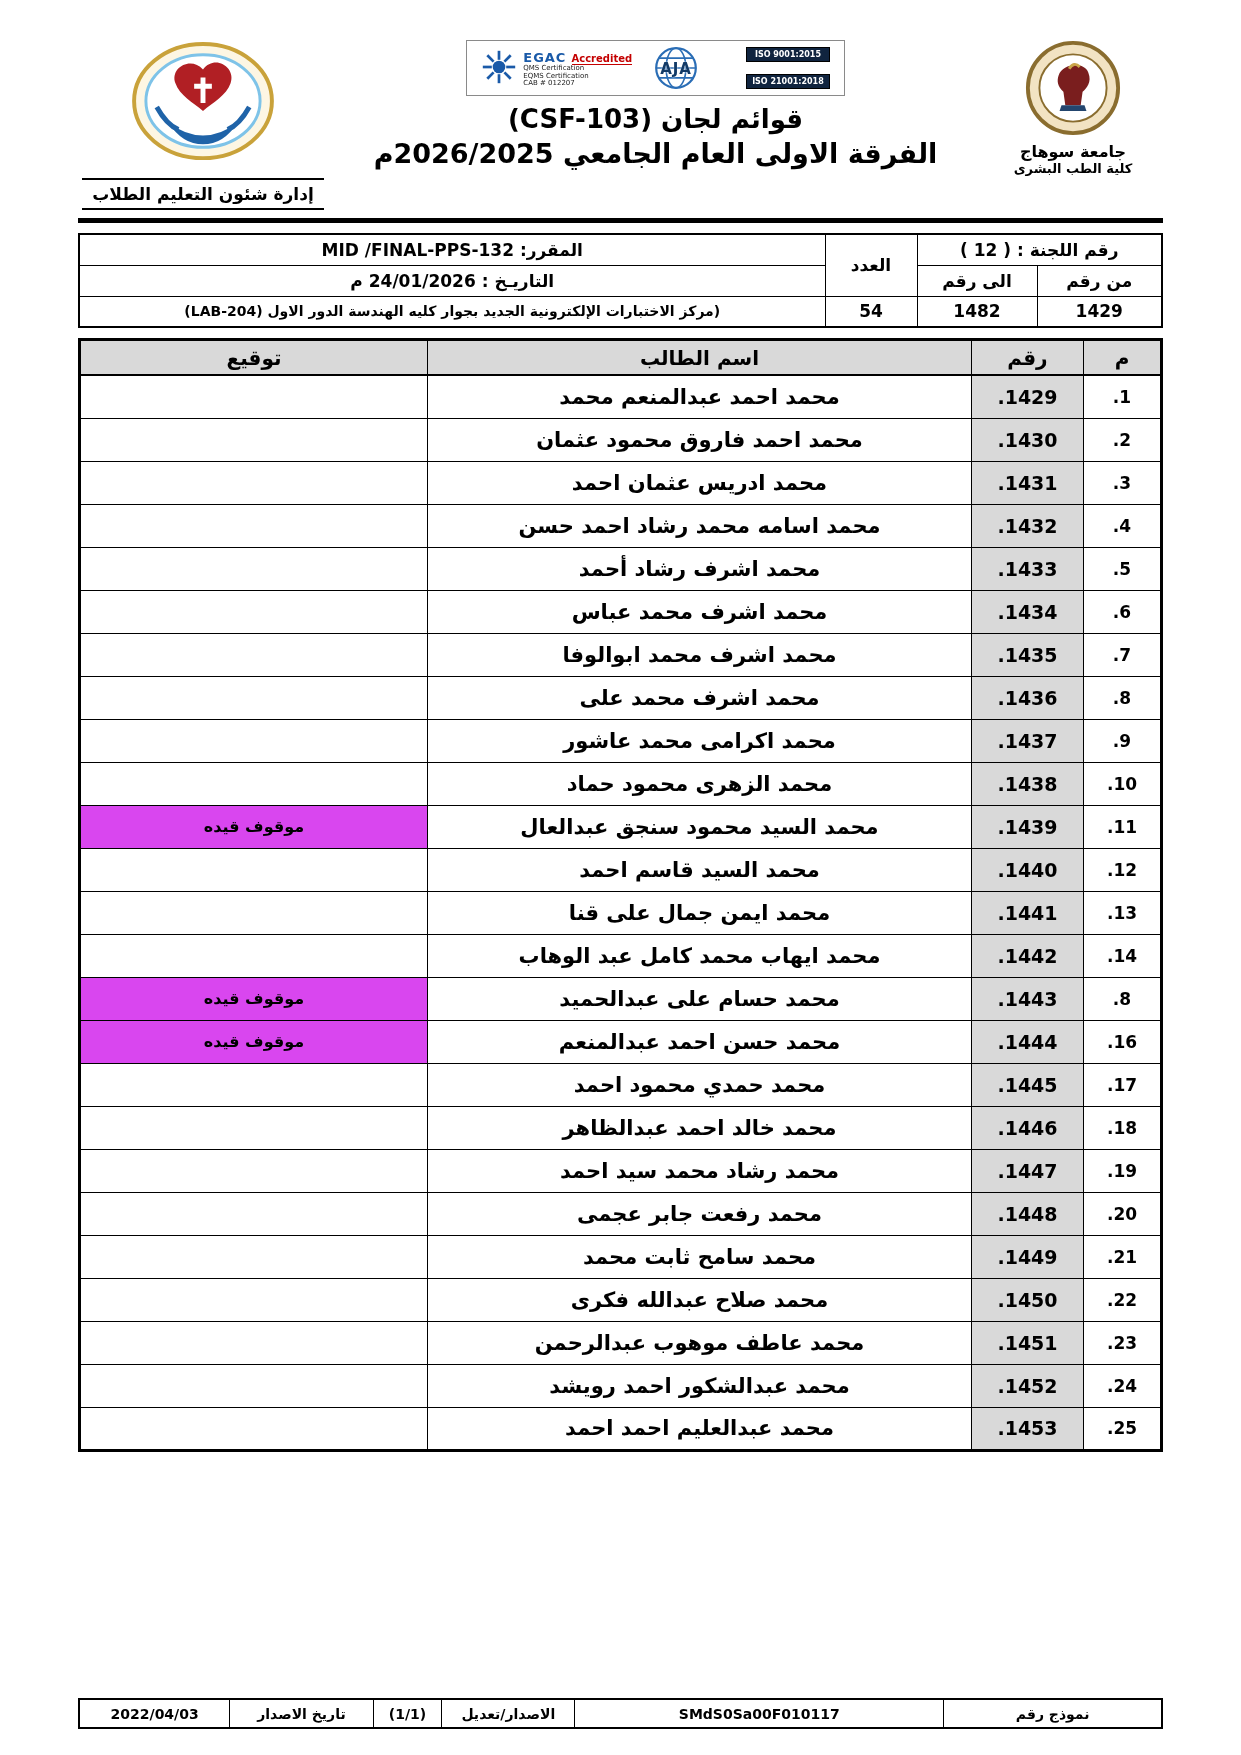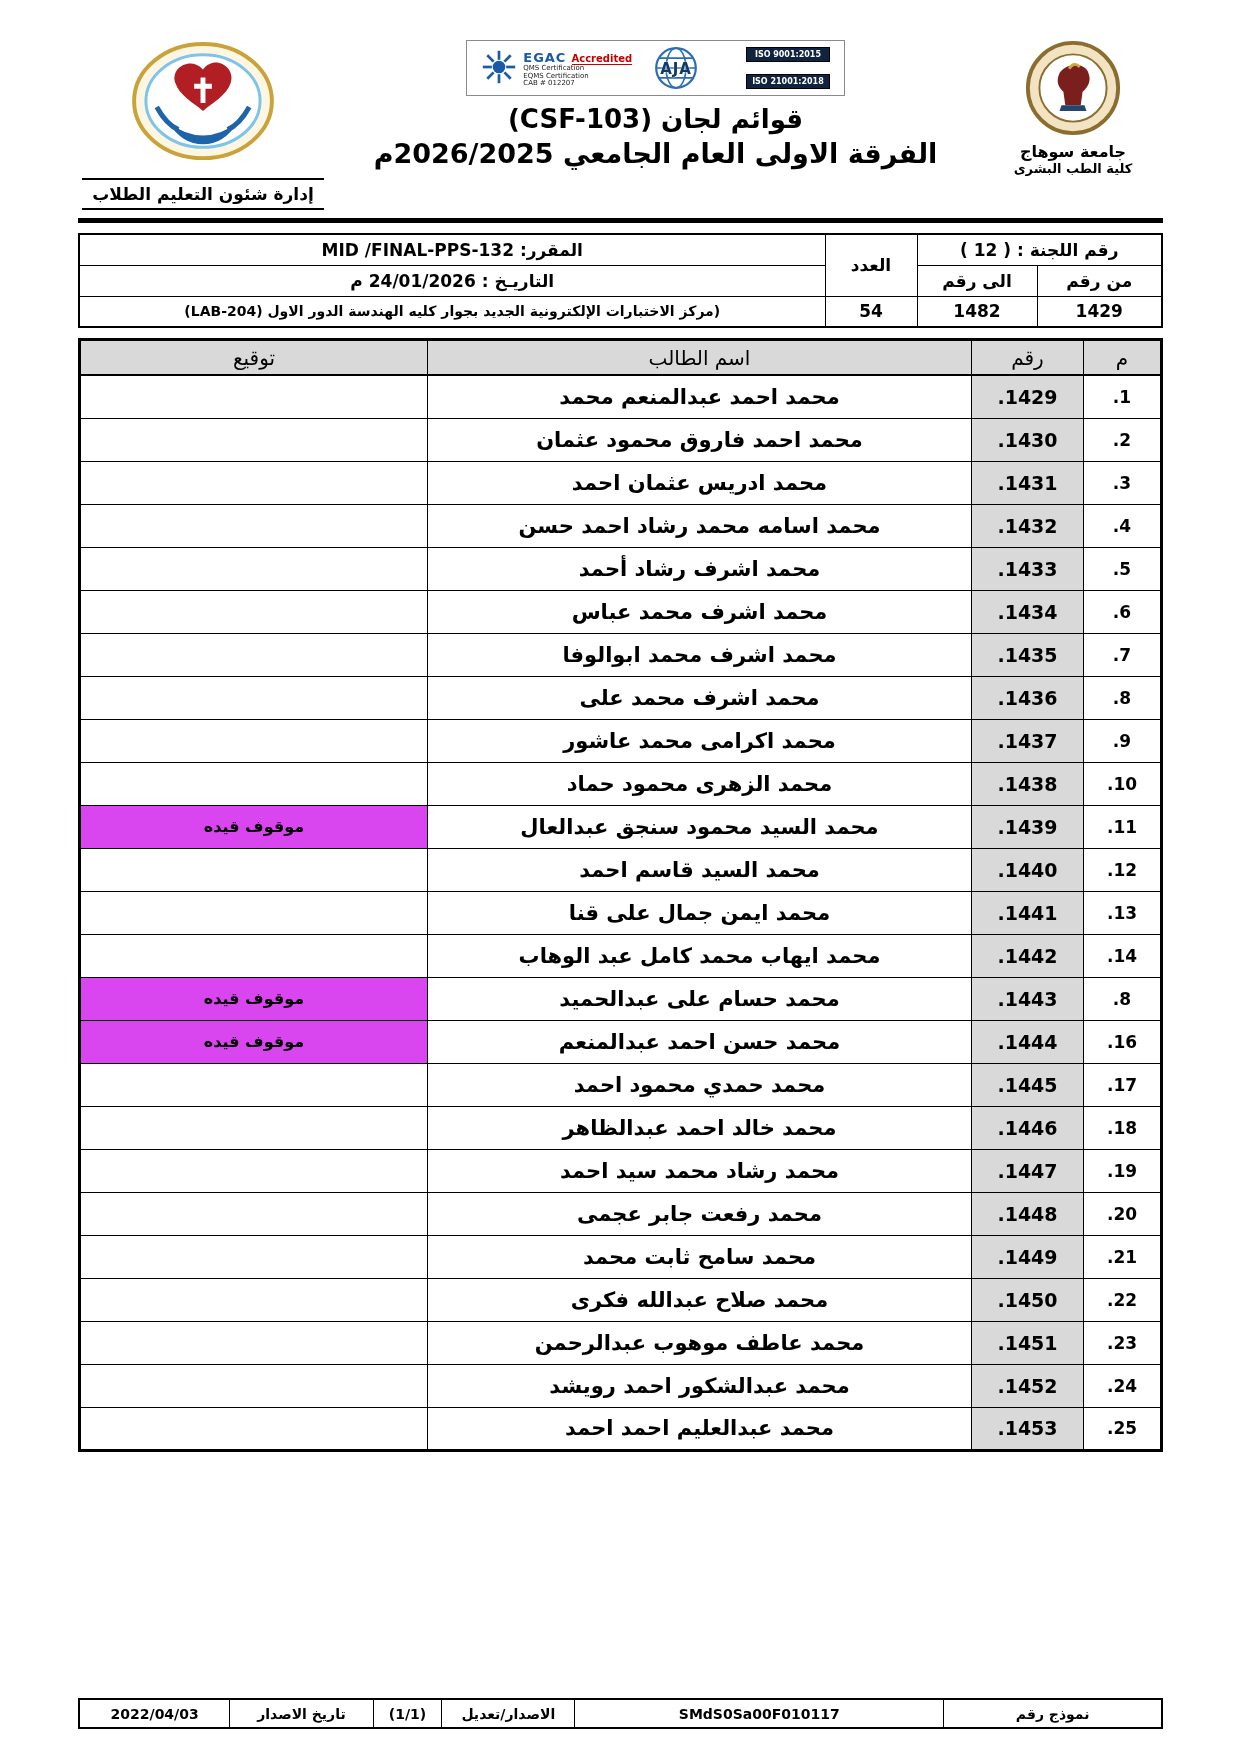--- a/index.html
+++ b/index.html
@@ -32,21 +32,21 @@
 
   
   table{border-collapse:collapse;width:100%;}
   .info-table{border:2px solid #000;table-layout:fixed;}
   .info-table td{border:1px solid #000;text-align:center;font-weight:bold;font-size:17px;height:31px;padding:1px 6px;box-sizing:border-box;}
   .info-table .w-from{width:125px;} .info-table .w-to{width:120px;} .info-table .w-count{width:92px;}
   .info-table td.location{font-size:14px;}
 
   
   .students-table{border:3px solid #000;margin-top:10px;table-layout:fixed;}
-  .students-table th{border:1px solid #000;border-bottom:2px solid #000;background:#d9d9d9;font-size:20px;font-weight:normal;height:33px;padding:0;}
+  .students-table th{border:1px solid #000;border-bottom:2px solid #000;background:#d9d9d9;font-size:20px;font-weight:bold;height:33px;padding:0;}
   .students-table td{border:1px solid #000;height:43px;text-align:center;font-weight:bold;padding:0 6px;box-sizing:border-box;vertical-align:middle;}
   .c-serial{width:78px;} .c-number{width:112px;} .c-sign{width:348px;}
   .students-table td.c-serial{font-size:17px;}
   .students-table td.c-number{background:#d9d9d9;font-size:19px;}
   .students-table td.c-name{font-size:21px;}
   .students-table td.c-sign{font-size:16px;}
   .students-table td.c-sign.suspended{background:#d946ef;}
 
   
   .footer{margin-top:auto;}

